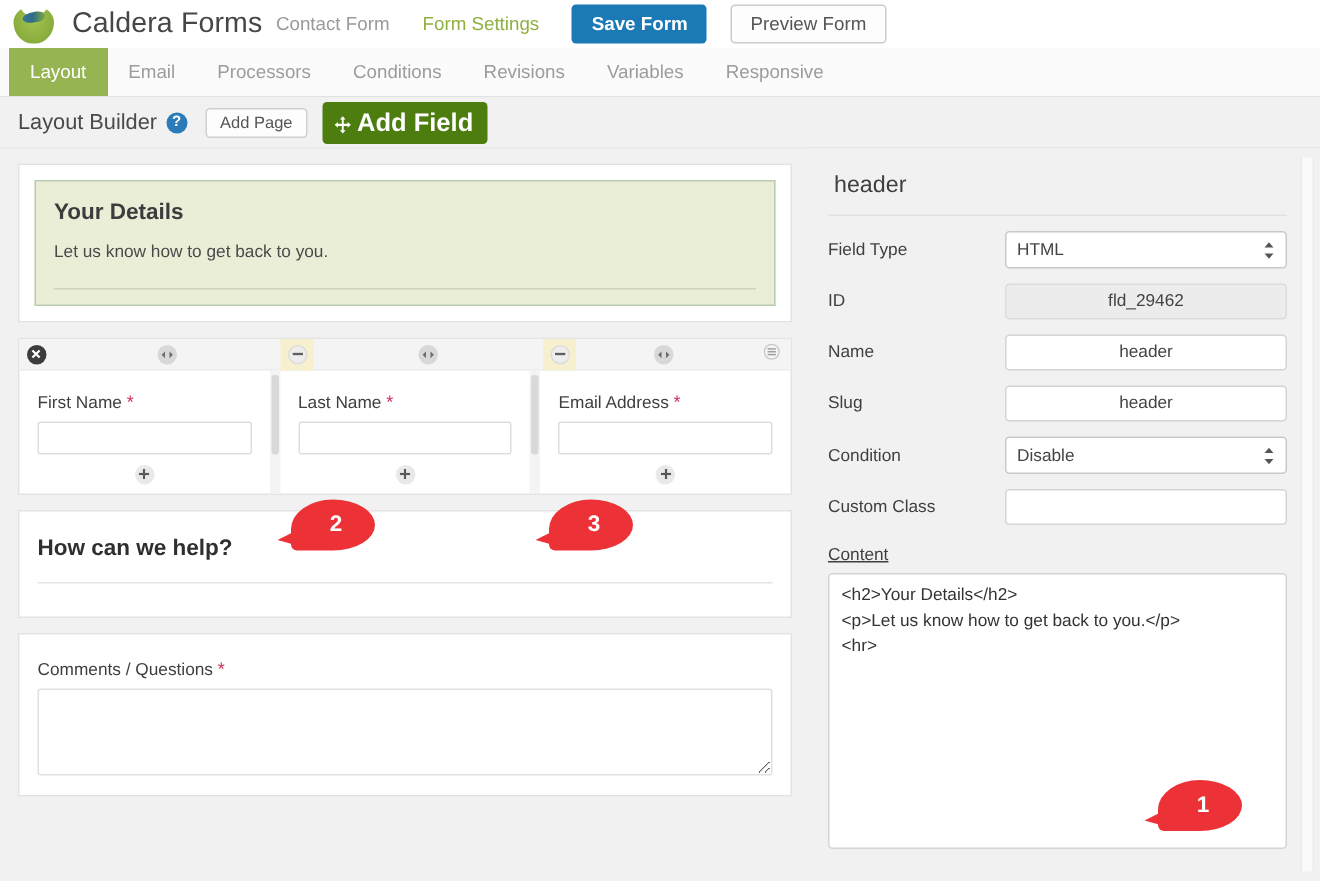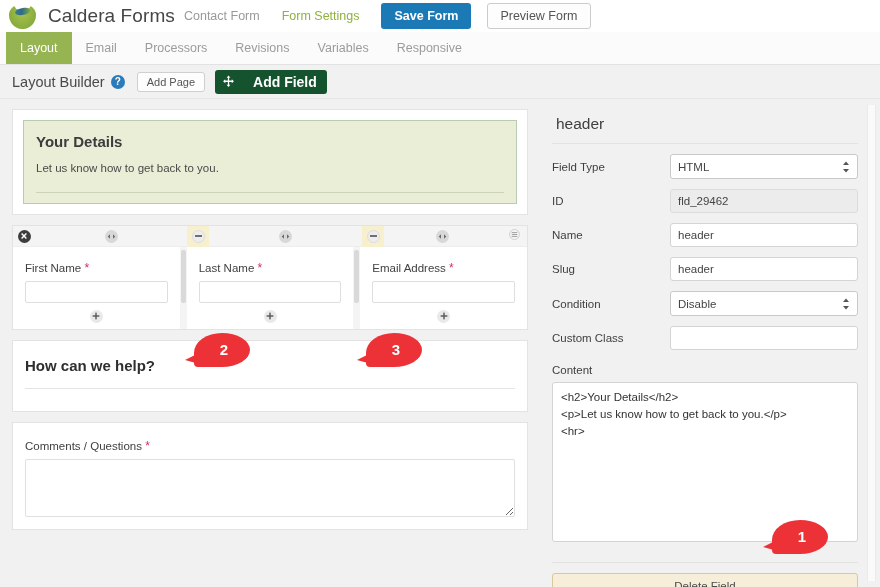--- a/index.html
+++ b/index.html
@@ -89,23 +89,23 @@
     background: #2b7bb9; color: #fff; font-size: 10px; font-weight: bold;
     display: flex; align-items: center; justify-content: center;
     margin-right: 12px; cursor: pointer;
   }
   .btn-addpage {
     background: #fdfdfd; border: 1px solid #cfcfcf; border-radius: 3px;
     font-size: 11px; color: #555; padding: 3px 9px; cursor: pointer; margin-right: 10px;
     white-space:nowrap;
   }
   .btn-addfield {
-    background: #14532d; border: none; border-radius: 3px;
-    font-size: 14px; color: #fff; font-weight:bold; padding: 4px 10px 4px 7px;
-    cursor: pointer; display: flex; align-items: center; gap: 18px; white-space:nowrap;
+    background: #4d7c0f; border: none; border-radius: 3px;
+    font-size: 17px; color: #fff; font-weight:bold; padding: 4px 10px 4px 7px;
+    cursor: pointer; display: flex; align-items: center; gap: 3px; white-space:nowrap;
   }
   .move-glyph { display:inline-block; width:13px; height:13px; position:relative; }
 
   
   .main {
     position: relative;
     height: calc(587px - 32px - 33px - 34px);
     display: flex;
   }
   .left-col {
@@ -192,33 +192,34 @@
     border-bottom: 1px solid #e2e2e2; margin-bottom: 10px;
   }
   .rp-row { display: flex; align-items: center; margin-bottom: 10px; }
   .rp-label { width: 118px; font-size: 11.5px; color: #3f3f3f; flex: none; }
   .rp-control { flex: 1; }
   .rp-input {
     width: 100%; height: 24px; background: #fff;
     border: 1px solid #d4d4d4; border-radius: 3px;
     font-size: 11.5px; color: #444; padding: 0 7px;
     font-family: "Liberation Sans", sans-serif;
+    text-align: center;
   }
   .rp-input.readonly { background: #ececec; border-color: #dcdcdc; }
   .rp-select {
     width: 100%; height: 25px; background: #fff;
     border: 1px solid #c9c9c9; border-radius: 3px;
     font-size: 11.5px; color: #444; padding: 0 7px;
     display: flex; align-items: center; justify-content: space-between;
     cursor: pointer;
   }
   .spin { display: flex; flex-direction: column; align-items:center; line-height: 5px; color:#555; font-size:8px;}
-  .rp-content-label { font-size: 11.5px; color: #3f3f3f; margin: 14px 0 6px 0; }
+  .rp-content-label { font-size: 11.5px; color: #3f3f3f; margin: 14px 0 6px 0; text-decoration: underline; }
   .rp-textarea {
-    width: 100%; height: 160px; background: #fff;
+    width: 100%; height: 184px; background: #fff;
     border: 1px solid #d4d4d4; border-radius: 3px;
     font-size: 11.5px; color: #333; padding: 6px 8px;
     font-family: "Liberation Sans", sans-serif;
     resize: none; line-height: 17px; white-space: pre; overflow: hidden;
   }
   .rp-sep { border-top: 1px solid #e2e2e2; margin: 16px 0 10px 0; }
   .btn-delete {
     width: 100%; background: #f7eeda; border: 1px solid #d8c89b;
     border-radius: 3px; font-size: 11.5px; color: #4a4a4a;
     padding: 6px 0; cursor: pointer; font-family: "Liberation Sans", sans-serif;
@@ -270,20 +271,21 @@
   <div class="toplink">Contact Form</div>
   <div class="toplink green">Form Settings</div>
   <button class="btn-save">Save Form</button>
   <button class="btn-preview">Preview Form</button>
 </div>
 
 <div class="navbar">
   <div class="navtab active">Layout</div>
   <div class="navtab">Email</div>
   <div class="navtab">Processors</div>
+  <div class="navtab">Conditions</div>
   <div class="navtab">Revisions</div>
   <div class="navtab">Variables</div>
   <div class="navtab">Responsive</div>
 </div>
 
 <div class="builderbar">
   <div class="builder-title">Layout Builder</div>
   <div class="help-icon">?</div>
   <button class="btn-addpage">Add Page</button>
   <button class="btn-addfield">

